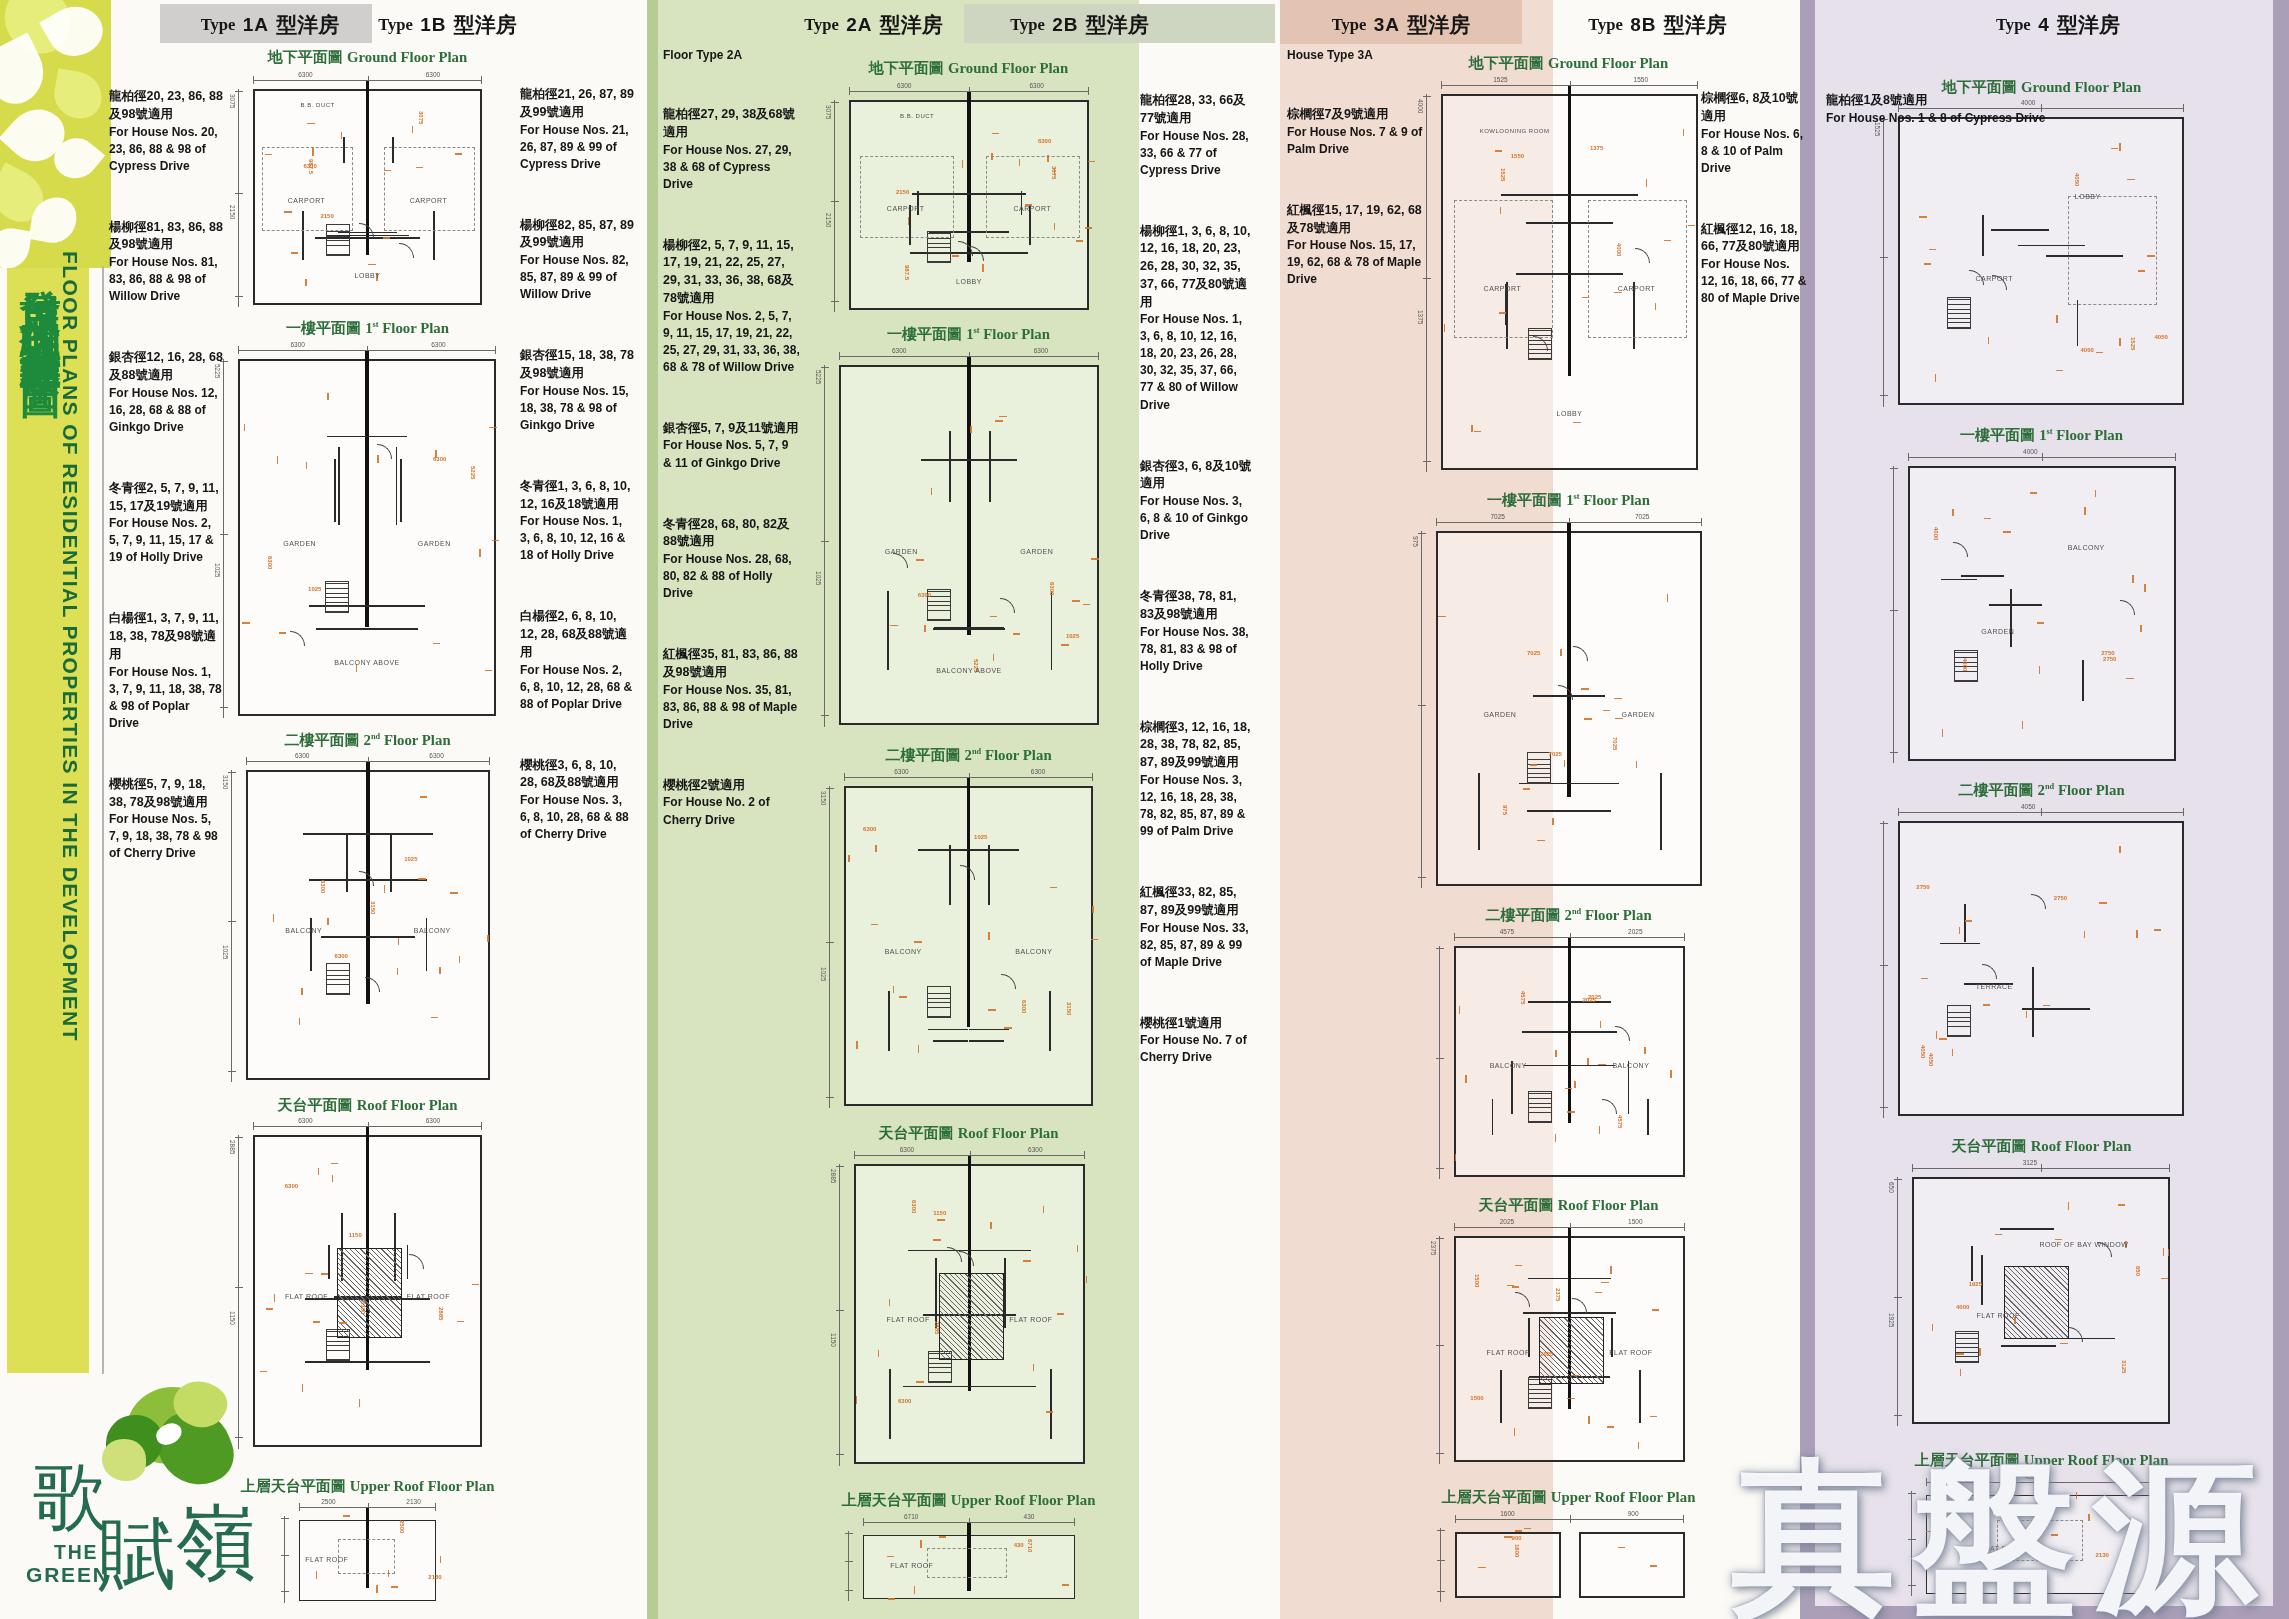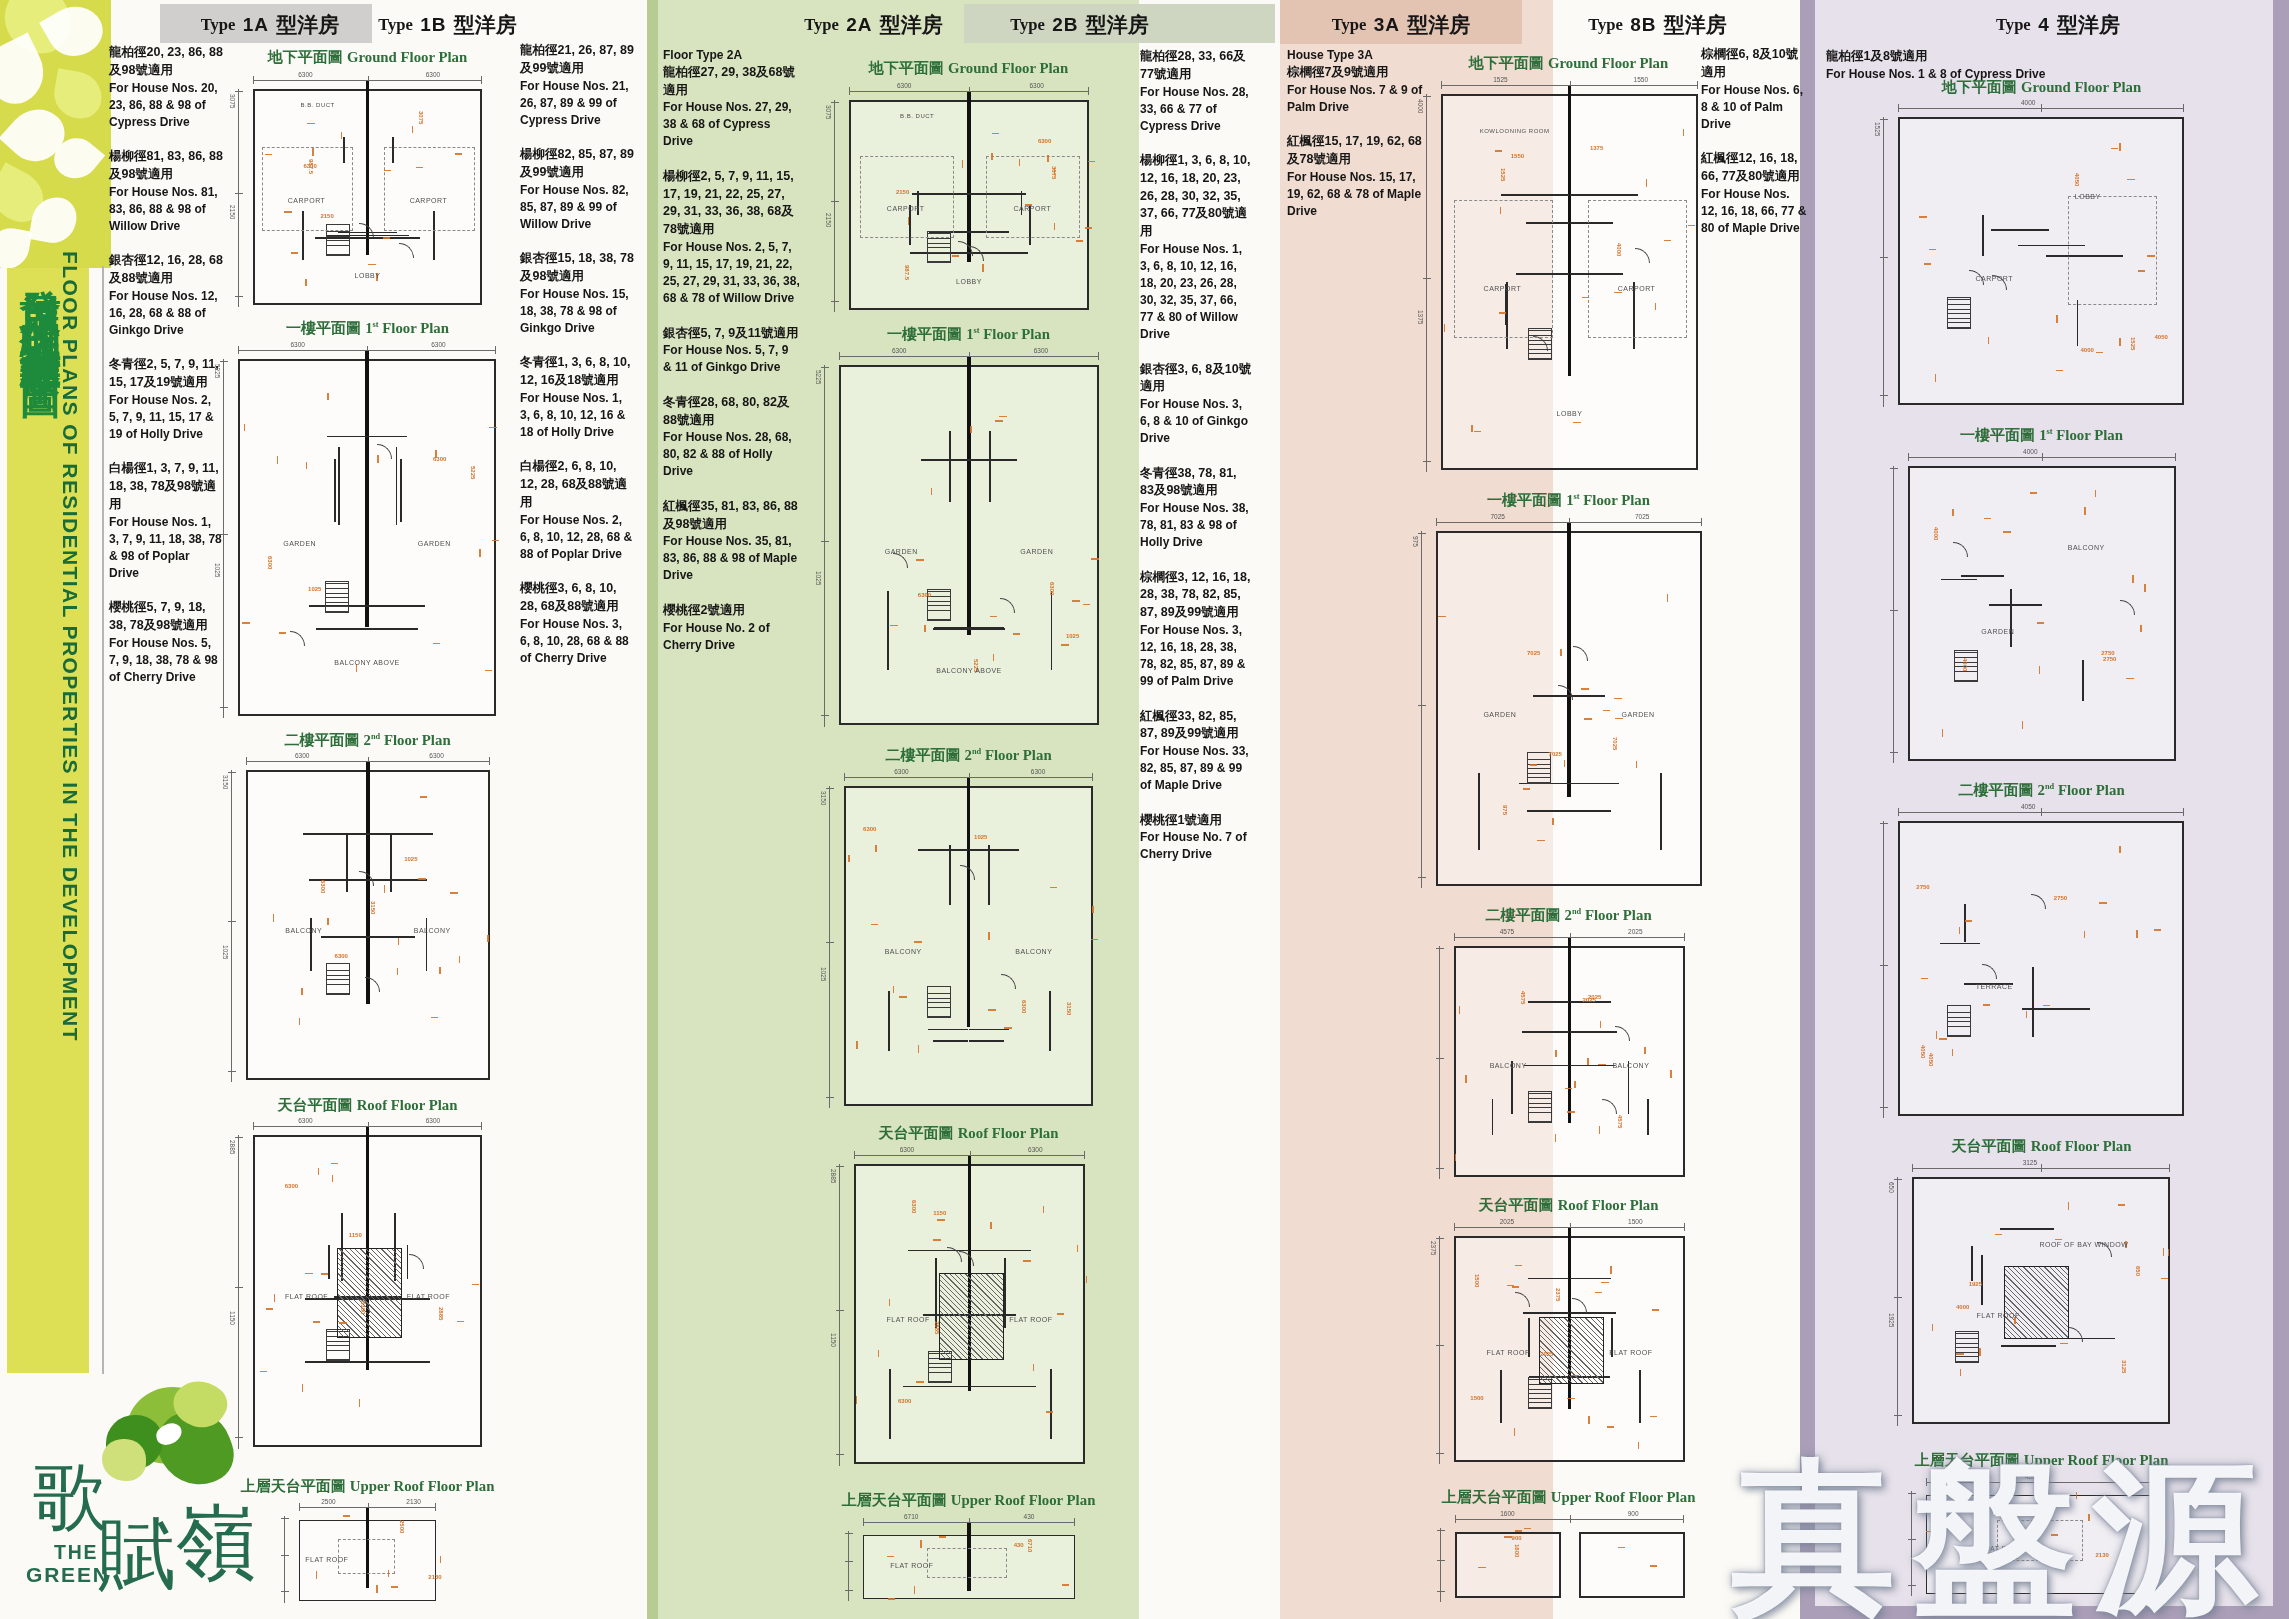--- a/index.html
+++ b/index.html
@@ -42,21 +42,21 @@
   .blob{position:absolute;}
   .logo-zh{position:absolute;color:var(--logo-teal);font-weight:500;line-height:1;}
   .logo-en{position:absolute;color:var(--logo-teal);font-weight:700;letter-spacing:1.8px;}
   
   .hdr{position:absolute;top:5.5px;height:39px;display:flex;align-items:center;justify-content:center;gap:7.4px;white-space:nowrap;z-index:3;}
   .hdr .t{font-family:"Liberation Serif","DejaVu Serif",serif;font-weight:700;font-size:16.6px;}
   .hdr .c{font-weight:700;font-size:19px;letter-spacing:0.9px;}
   .hdr .z{font-weight:700;font-size:21px;}
   .notes{position:absolute;z-index:3;}
   .note{margin-bottom:17.5px;}
-  .note .zh{font-size:12.5px;font-weight:700;line-height:1.42;}
+  .note .zh{font-size:12.5px;font-weight:700;line-height:1.42;margin-top:44px;}
   .note .en{font-size:12px;font-weight:700;line-height:1.42;}
   .note-hd{font-size:12px;font-weight:700;margin-bottom:1.8px;}
   .floor-title{position:absolute;text-align:center;color:var(--title-green);white-space:nowrap;z-index:3;}
   .floor-title .fz{font-weight:700;font-size:15px;}
   .floor-title .fe{font-family:"Liberation Serif","DejaVu Serif",serif;font-weight:700;font-size:14.8px;}
   .floor-title sup{font-size:8.3px;}
   .plan{position:absolute;z-index:2;}
   .outline{position:absolute;border:2.3px solid var(--plan-line);background:rgba(255,255,255,.45);}
   .pwall{position:absolute;background:#111;}
   .wall{position:absolute;background:var(--plan-line);}

